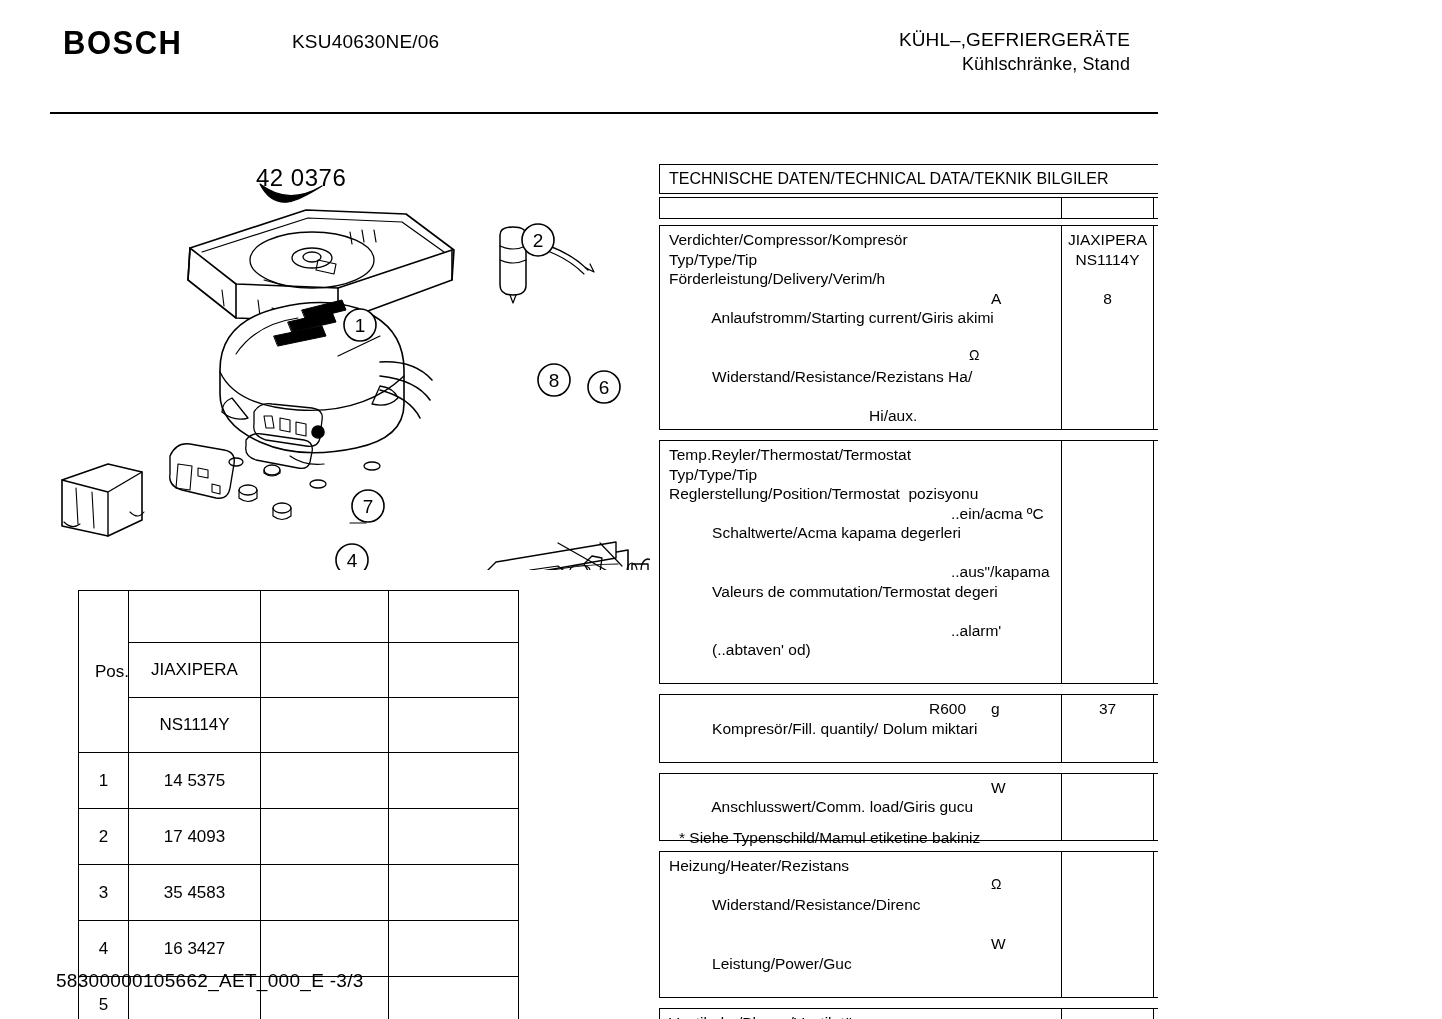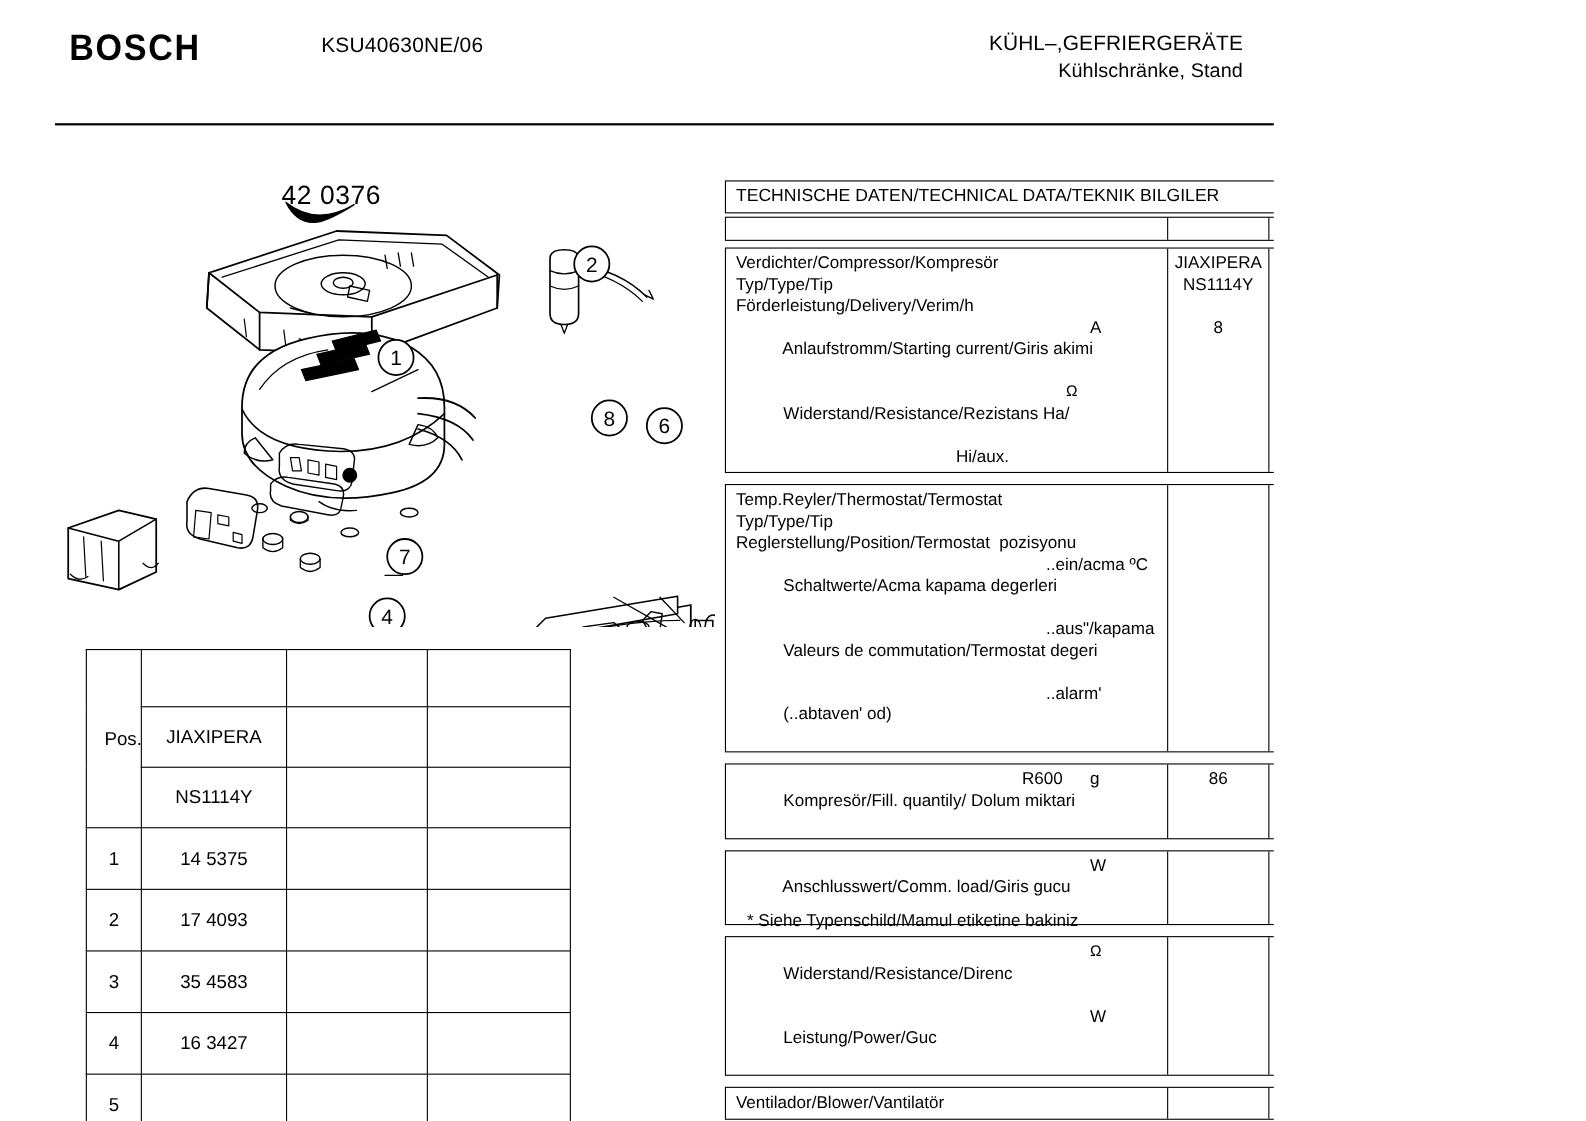--- a/index.html
+++ b/index.html
@@ -535,39 +535,40 @@
       <div class="tb-c3"></div>
     </div>
 
     <div class="tech-block">
       <div class="tb-label">
         <div class="tb-line">
           <span>Kompresör/Fill. quantily/ Dolum miktari</span><span class="mid">R600</span><span class="unit">g</span>
         </div>
       </div>
       <div class="tb-c1 tb-val">
-        <div>86</div>
+        <div>37</div>
       </div>
       <div class="tb-c2"></div>
       <div class="tb-c3"></div>
     </div>
 
     <div class="tech-block">
       <div class="tb-label">
         <div class="tb-line">
           <span>Anschlusswert/Comm. load/Giris gucu</span><span class="unit">W</span>
         </div>
       </div>
       <div class="tb-c1"></div>
       <div class="tb-c2"></div>
       <div class="tb-c3"></div>
     </div>
 
     <div class="tech-block">
       <div class="tb-label">
+        <div class="tb-line">Heizung/Heater/Rezistans</div>
         <div class="tb-line">
           <span>Widerstand/Resistance/Direnc</span><span class="unit om">Ω</span>
         </div>
         <div class="tb-line">
           <span>Leistung/Power/Guc</span><span class="unit">W</span>
         </div>
       </div>
       <div class="tb-c1"></div>
       <div class="tb-c2"></div>
       <div class="tb-c3"></div>
@@ -580,14 +581,15 @@
       </div>
       <div class="tb-c1"></div>
       <div class="tb-c2"></div>
       <div class="tb-c3"></div>
     </div>
 
   </div>
 
   <div id="tech-footnote">* Siehe Typenschild/Mamul etiketine bakiniz</div>
 
+  <div id="footer-id">58300000105662_AET_000_E -3/3</div>
 
 </div>
 
 </body></html>

